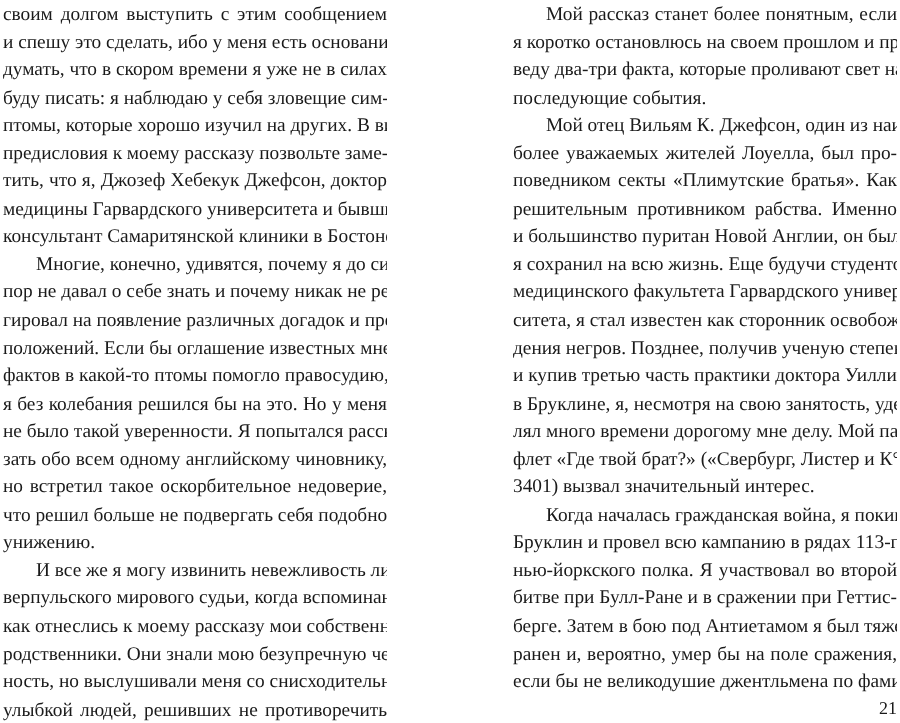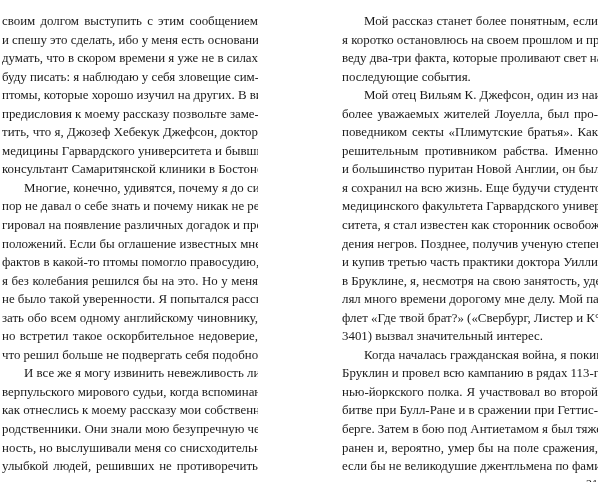--- a/index.html
+++ b/index.html
@@ -1,18 +1,18 @@
 <!DOCTYPE html>
 <html><head>
 <meta charset="utf-8">
 <style>
   html, body { margin: 0; padding: 0; background: #fff; }
   body { width: 600px; height: 482px; position: relative; overflow: hidden;
          font-family: "Liberation Serif", "DejaVu Serif", serif; color: #1a1a1a; }
-  .page { position: absolute; top: 12px; }
+  .page { position: absolute; top: 0; }
   .page.left { left: 2px; width: 256px; }
   .page.right { left: 342px; width: 256px; }
   .text { font-size: 12.9px; line-height: 18.55px; text-align: justify; hyphens: none; }
   .line { display: block; height: 18.55px; white-space: nowrap; text-align: justify; text-align-last: justify; overflow: hidden; }
   .line.last { text-align-last: left; }
   .line.indent { text-indent: 22px; }
   .footer { position: absolute; top: 465px; font-size: 12px; width: 256px; height: 16px; }
   .footer .num { position: absolute; top: 0; font-family: "Liberation Serif", serif; }
   .footer .title { position: absolute; top: 0; font-style: italic; }
   .left .footer .num { left: 0; }
@@ -37,20 +37,21 @@
       <span class="line indent">Многие, конечно, удивятся, почему я до сих</span>
       <span class="line ">пор не давал о себе знать и почему никак не реа-</span>
       <span class="line ">гировал на появление различных догадок и пред-</span>
       <span class="line ">положений. Если бы оглашение известных мне</span>
       <span class="line ">фактов в какой-то птомы помогло правосудию,</span>
       <span class="line ">я без колебания решился бы на это. Но у меня</span>
       <span class="line ">не было такой уверенности. Я попытался расска-</span>
       <span class="line ">зать обо всем одному английскому чиновнику,</span>
       <span class="line ">но встретил такое оскорбительное недоверие,</span>
       <span class="line ">что решил больше не подвергать себя подобному</span>
+      <span class="line last">унижению.</span>
       <span class="line indent">И все же я могу извинить невежливость ли-</span>
       <span class="line ">верпульского мирового судьи, когда вспоминаю,</span>
       <span class="line ">как отнеслись к моему рассказу мои собственные</span>
       <span class="line ">родственники. Они знали мою безупречную чест-</span>
       <span class="line ">ность, но выслушивали меня со снисходительной</span>
       <span class="line ">улыбкой людей, решивших не противоречить</span>
     </div>
 </div>
 
 <div class="page right">

